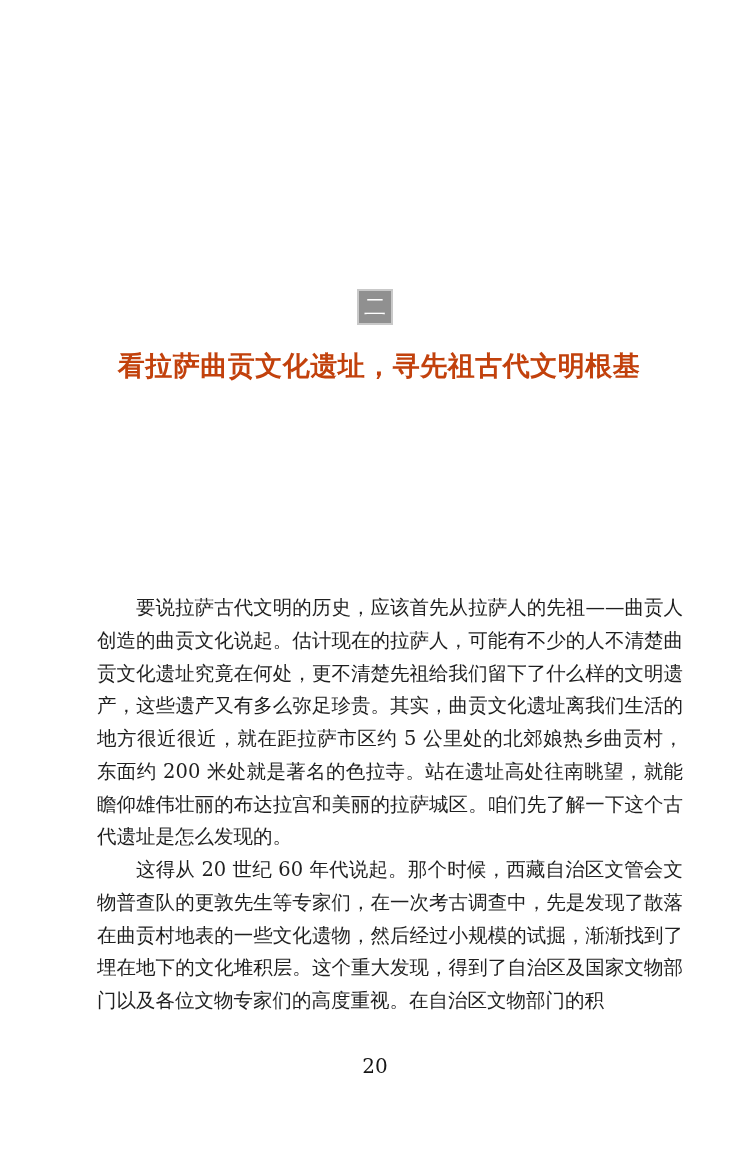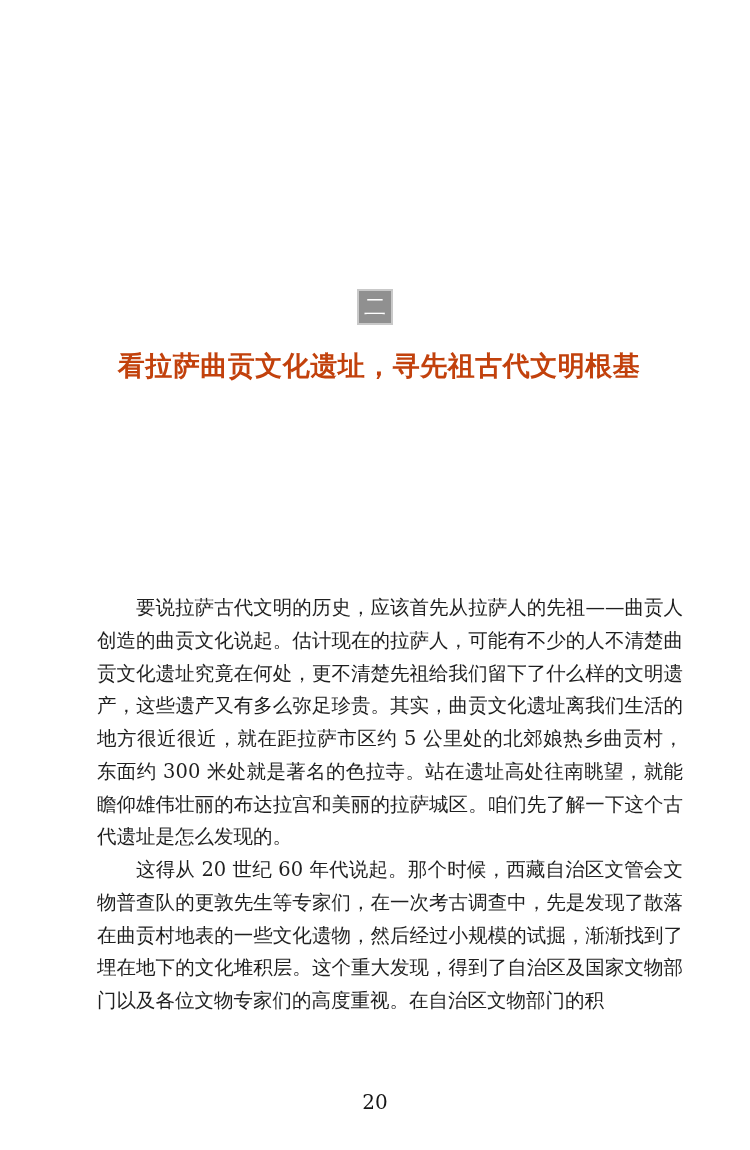--- a/index.html
+++ b/index.html
@@ -66,36 +66,35 @@
   }
   .page-number {
     position: absolute;
     left: 0;
     top: 1053px;
     width: 750px;
     text-align: center;
     font-size: 20px;
     line-height: 26px;
     color: #161616;
-    margin-top: 36px;
   }
 </style>
 </head>
 <body>
 
 <div class="page">
 
   <div class="chapter-badge">
     <span>二</span>
   </div>
 
   <h1 class="chapter-title">看拉萨曲贡文化遗址，寻先祖古代文明根基</h1>
 
   <div class="body-text">
 
-      <p>要说拉萨古代文明的历史，应该首先从拉萨人的先祖——曲贡人创造的曲贡文化说起。估计现在的拉萨人，可能有不少的人不清楚曲贡文化遗址究竟在何处，更不清楚先祖给我们留下了什么样的文明遗产，这些遗产又有多么弥足珍贵。其实，曲贡文化遗址离我们生活的地方很近很近，就在距拉萨市区约 5 公里处的北郊娘热乡曲贡村，东面约 300 米处就是著名的色拉寺。站在遗址高处往南眺望，就能瞻仰雄伟壮丽的布达拉宫和美丽的拉萨城区。咱们先了解一下这个古代遗址是怎么发现的。</p>
+      <p>要说拉萨古代文明的历史，应该首先从拉萨人的先祖——曲贡人创造的曲贡文化说起。估计现在的拉萨人，可能有不少的人不清楚曲贡文化遗址究竟在何处，更不清楚先祖给我们留下了什么样的文明遗产，这些遗产又有多么弥足珍贵。其实，曲贡文化遗址离我们生活的地方很近很近，就在距拉萨市区约 5 公里处的北郊娘热乡曲贡村，东面约 200 米处就是著名的色拉寺。站在遗址高处往南眺望，就能瞻仰雄伟壮丽的布达拉宫和美丽的拉萨城区。咱们先了解一下这个古代遗址是怎么发现的。</p>
 
       <p>这得从 20 世纪 60 年代说起。那个时候，西藏自治区文管会文物普查队的更敦先生等专家们，在一次考古调查中，先是发现了散落在曲贡村地表的一些文化遗物，然后经过小规模的试掘，渐渐找到了埋在地下的文化堆积层。这个重大发现，得到了自治区及国家文物部门以及各位文物专家们的高度重视。在自治区文物部门的积</p>
     </div>
 
   <div class="page-number">20</div>
 
 </div>
 
 </body></html>

